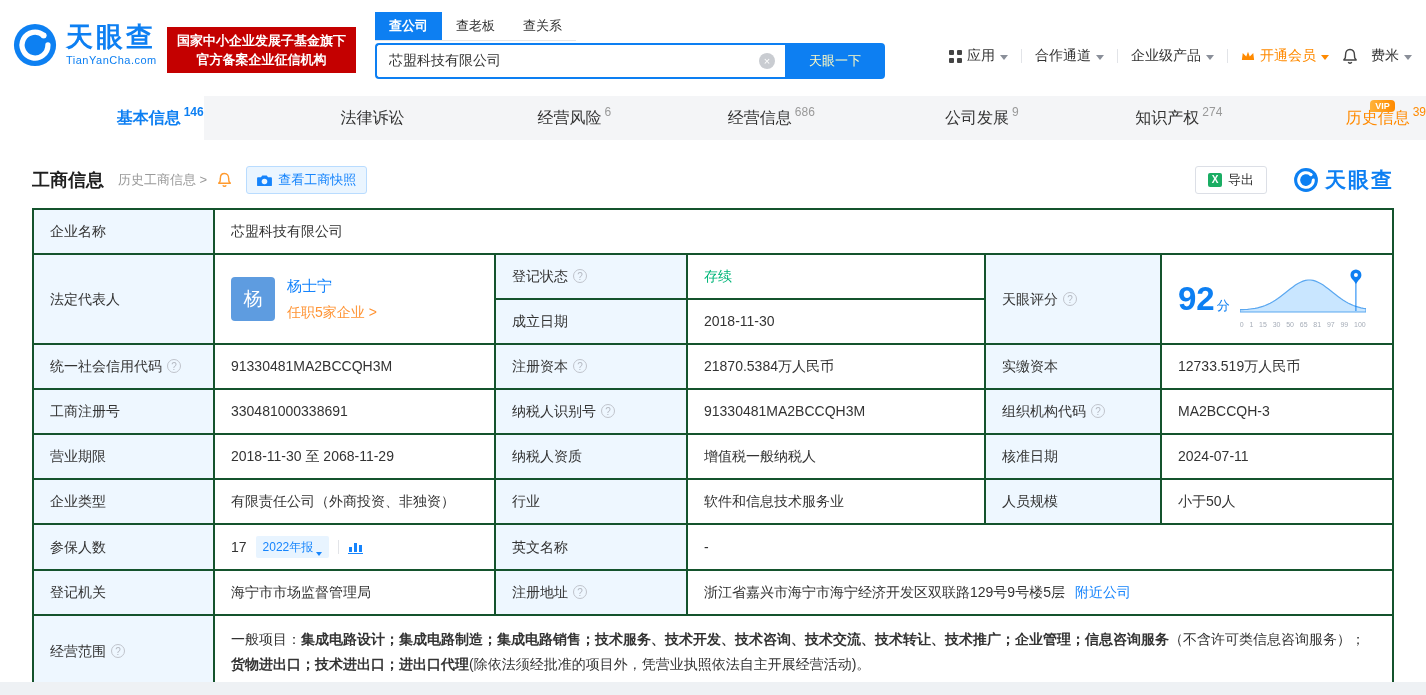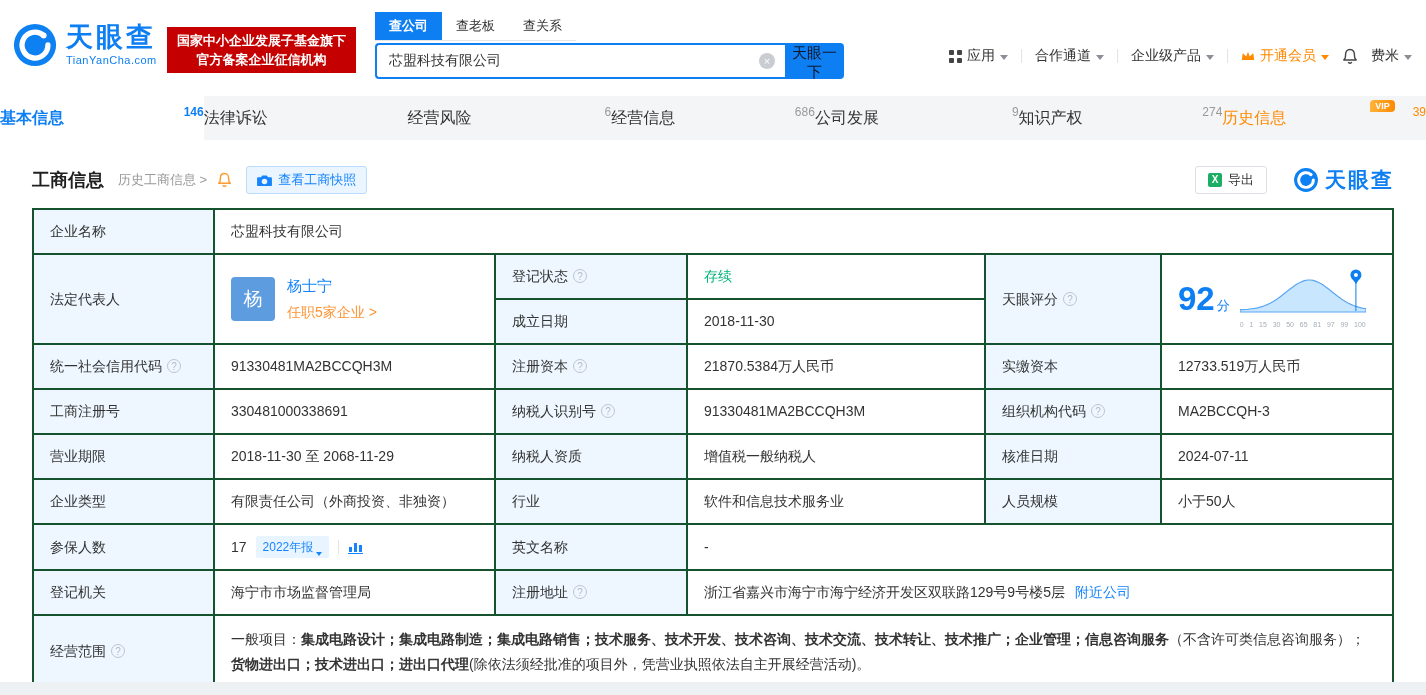--- a/index.html
+++ b/index.html
@@ -15,31 +15,31 @@
   .red-badge{position:absolute;left:167px;top:27px;background:#c40000;color:#fff;font-size:13px;font-weight:700;padding:4px 10px;text-align:center;line-height:19px;}
   .search-area{position:absolute;left:375px;top:12px;}
   .search-tabs{display:flex;align-items:flex-end;width:max-content;border-bottom:1px solid #e3e6ea;}
   .stab{font-size:13px;color:#333;padding:5px 14px;cursor:pointer;}
   .stab.active{background:#0d7ff2;color:#fff;font-weight:700;}
   .search-row{display:flex;margin-top:2px;}
   .search-input-wrap{position:relative;display:flex;align-items:center;width:410px;height:36px;box-sizing:border-box;border:2px solid #0d7ff2;border-right:none;border-radius:4px 0 0 4px;background:#fff;}
   .search-input-wrap input{flex:1;border:none;outline:none;font-size:14px;color:#333;padding:0 32px 0 12px;background:transparent;font-family:inherit;}
   .clear-icon{position:absolute;right:10px;width:16px;height:16px;border-radius:50%;background:#c9ccd1;color:#fff;font-size:11px;line-height:16px;text-align:center;cursor:pointer;}
   .clear-icon::before{content:"×";}
-  .search-btn{width:59px;height:36px;background:#0d7ff2;color:#0f172a;border:none;border-radius:0 4px 4px 0;font-size:15px;cursor:pointer;font-family:inherit;}
+  .search-btn{width:100px;height:36px;background:#0d7ff2;color:#fef9c3;border:none;border-radius:0 4px 4px 0;font-size:13px;cursor:pointer;font-family:inherit;}
   .top-nav{position:absolute;right:14px;top:47px;display:flex;align-items:center;gap:13px;font-size:14px;color:#333;}
   .nav-item{display:flex;align-items:center;gap:5px;cursor:pointer;white-space:nowrap;}
   .nav-item.accent{color:#ff8a00;}
   .caret{width:0;height:0;border-left:4px solid transparent;border-right:4px solid transparent;border-top:5px solid #8a8f99;margin-top:2px;}
   .accent .caret{border-top-color:#ff8a00;}
   .nav-sep{width:1px;height:14px;background:#e2e4e8;}
 
   
   .tabbar{display:flex;height:44px;background:#f4f5f7;}
-  .tab{flex:1;position:relative;display:flex;align-items:center;justify-content:space-between;gap:3px;font-size:16px;color:#333;cursor:pointer;}
+  .tab{flex:1;position:relative;display:flex;align-items:center;justify-content:flex-end;gap:3px;font-size:16px;color:#333;cursor:pointer;}
   .tab .count{font-size:12px;color:#999;position:relative;top:-6px;}
   .tab.active{background:#fff;color:#0d7ff2;font-weight:700;}
   .tab.active .count{color:#0d7ff2;}
   .tab.history{color:#ff8a00;}
   .tab.history .count{color:#ff8a00;}
   .vip-badge{position:absolute;top:3px;left:calc(50% + 46px);background:linear-gradient(90deg,#ffb33a,#ff8a00);color:#fff;font-size:9px;font-weight:700;padding:1px 5px;border-radius:4px 4px 4px 0;top:4px;}
 
   
   .toolbar{display:flex;align-items:center;margin:0 32px;padding:26px 0 14px;}
   .sec-title{font-size:18px;font-weight:700;color:#1f1f1f;}

